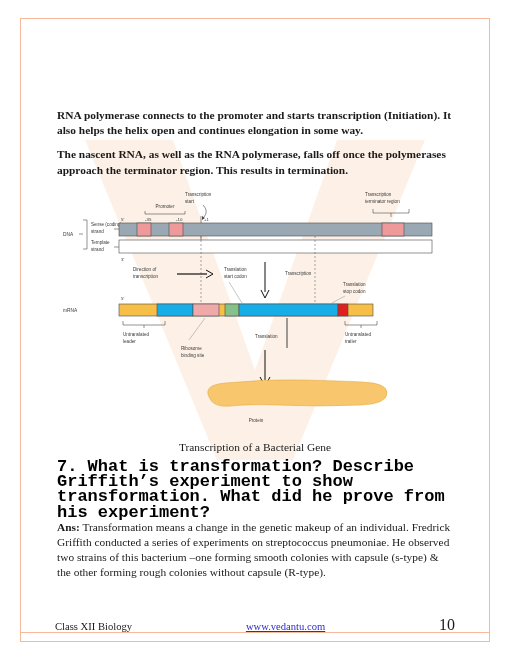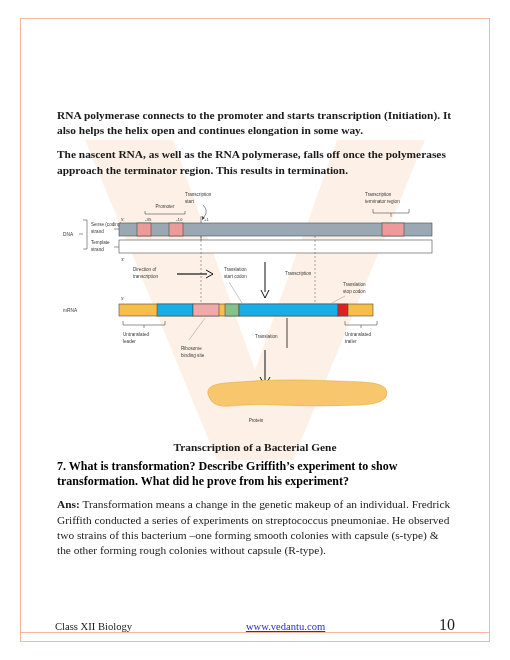--- a/index.html
+++ b/index.html
@@ -90,35 +90,35 @@
     font-weight: bold;
   }
   .para {
     font-size: 11.4px;
     line-height: 15.2px;
     color: #1a1a1a;
     text-align: left;
     margin-bottom: 9px;
   }
   .q-head {
-    font-size: 12px;
+    font-size: 17px;
     line-height: 15.2px;
     font-weight: bold;
     color: #000;
     margin-top: 4px;
-    margin-bottom: 8px;
+    margin-bottom: 0;
+    font-family: Liberation Mono, monospace;
   }
   .ans-label { font-weight: bold; }
   .caption {
     font-size: 11.4px;
     text-align: center;
     color: #1a1a1a;
     margin-top: 4px;
     margin-bottom: 6px;
-    font-weight: bold;
   }
   ol.roman {
     margin: 6px 0 0 0;
     padding-left: 34px;
     list-style: upper-roman;
   }
   ol.roman li {
     font-size: 11.4px;
     line-height: 15.4px;
     color: #1a1a1a;

